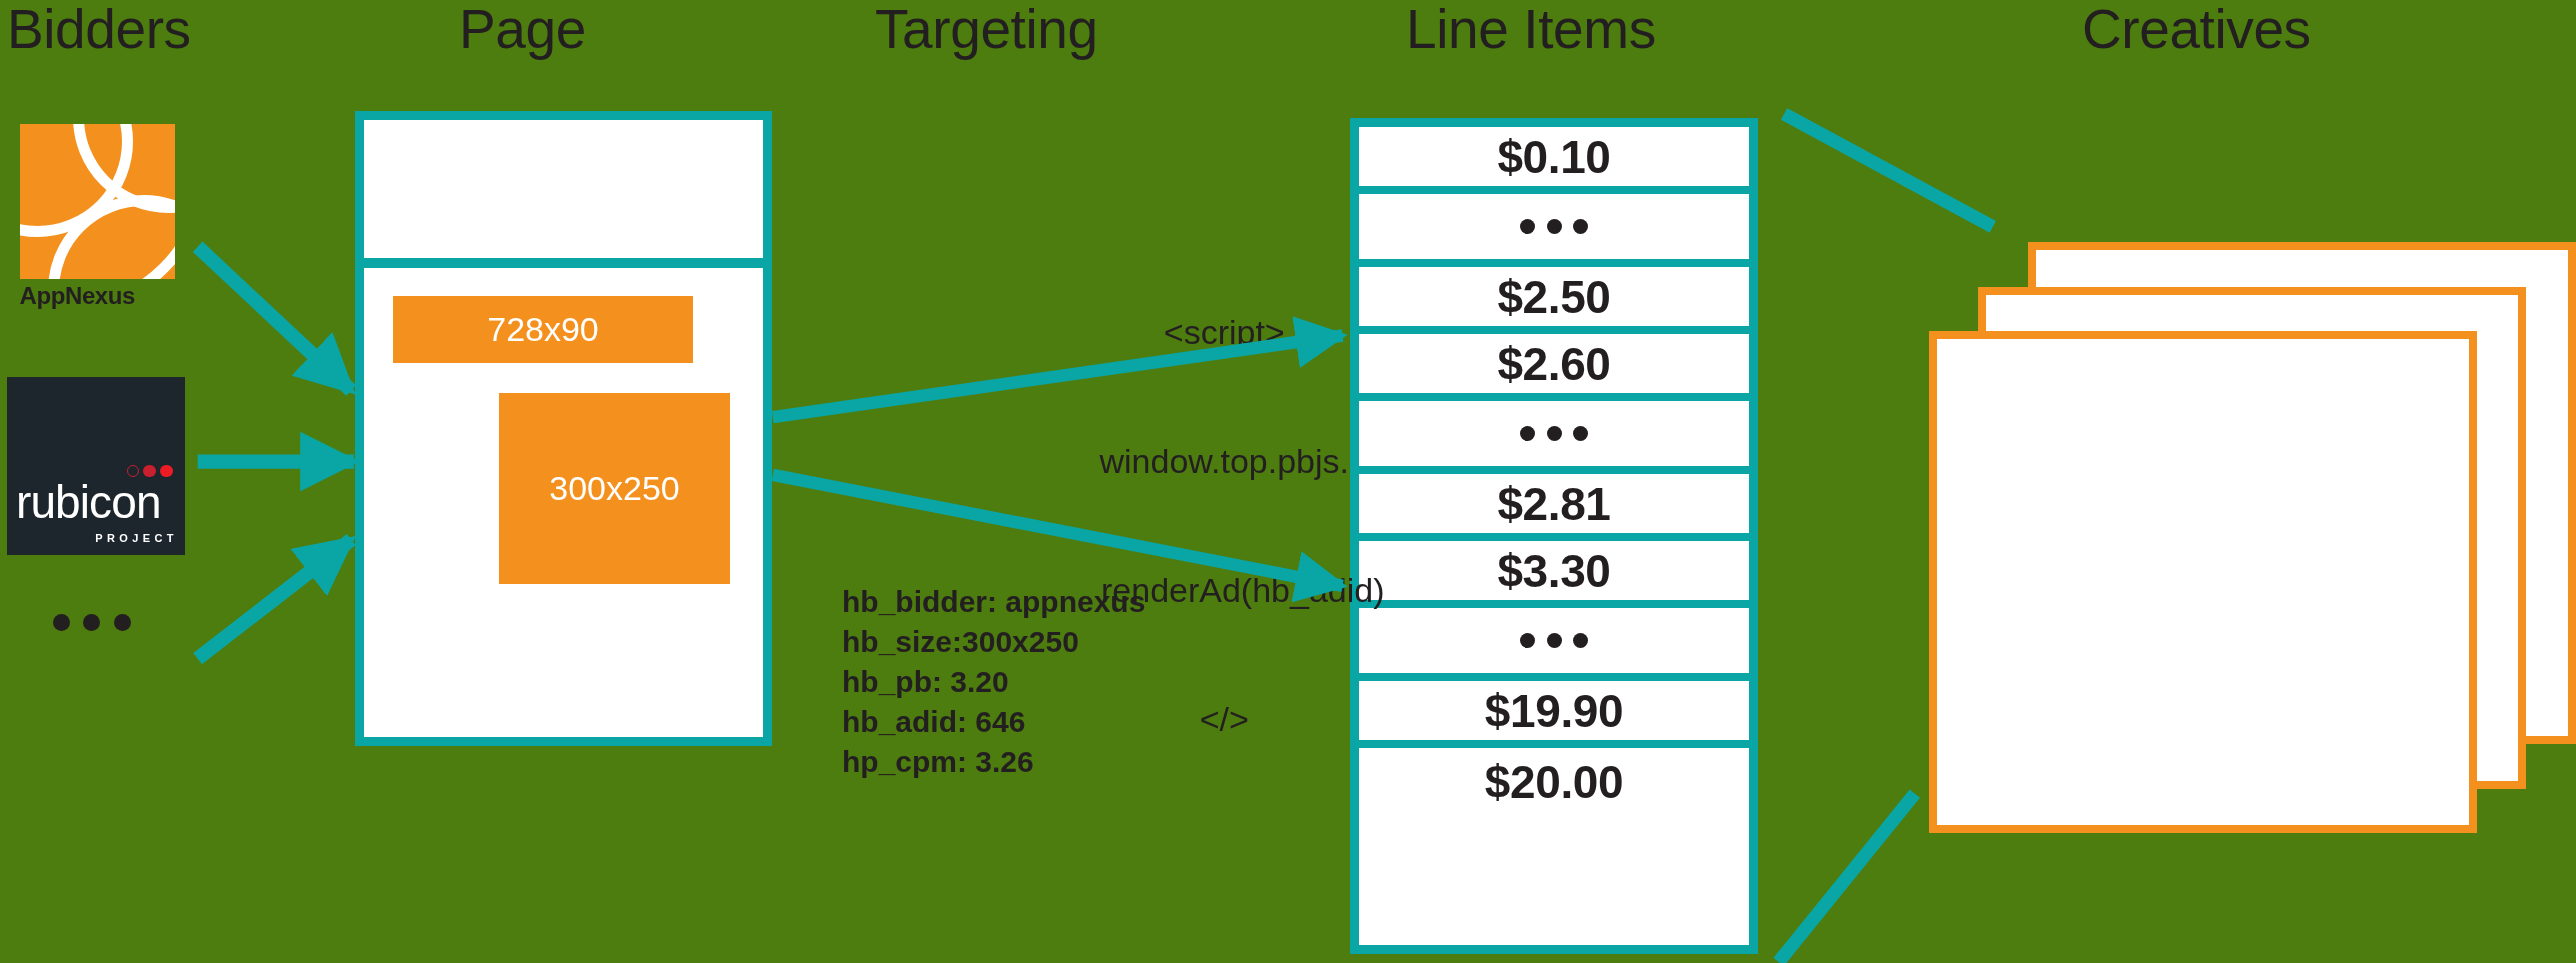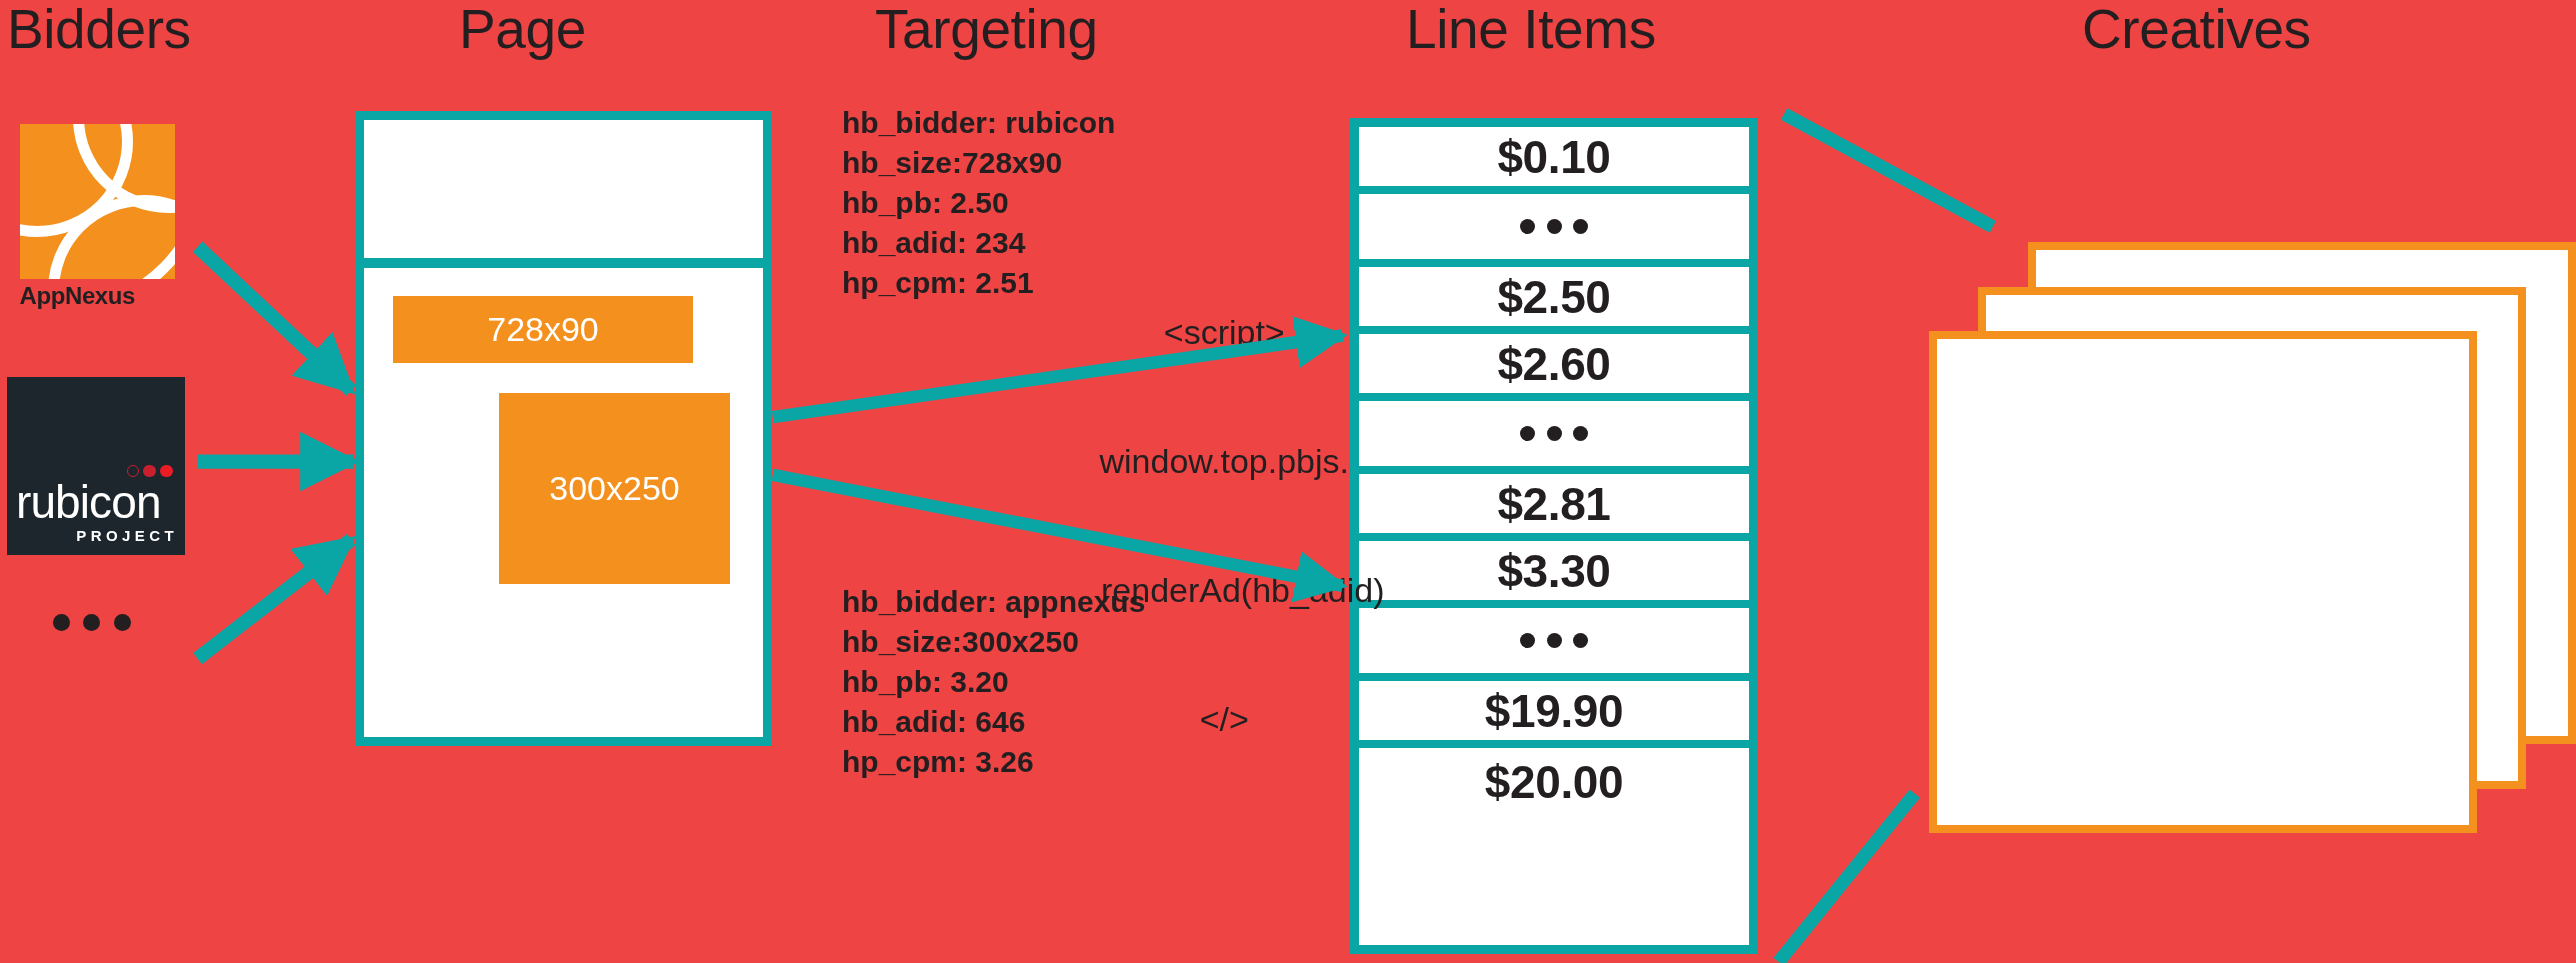--- a/index.html
+++ b/index.html
@@ -9,21 +9,21 @@
     background: #ffffff;
   }
   body {
     font-family: "Liberation Sans", sans-serif;
     -webkit-font-smoothing: antialiased;
   }
   #stage {
     position: relative;
     width: 2576px;
     height: 963px;
-    background: #ef4444;
+    background: #4d7c0f;
     overflow: hidden;
   }
 
   
   .col-heading {
     position: absolute;
     font-family: "Liberation Sans", sans-serif;
     font-weight: 300;
     font-size: 55px;
     line-height: 1;
@@ -73,21 +73,21 @@
     font-size: 46px;
     line-height: 1;
     color: #ffffff;
     letter-spacing: -0.9px;
   }
   .rubicon-sub {
     position: absolute;
     right: 7px; bottom: 10.7px;
     font-family: "Liberation Sans", sans-serif;
     font-weight: bold;
-    font-size: 15px;
+    font-size: 11px;
     color: #ffffff;
     letter-spacing: 4.4px;
     margin-left: 43px;
   }
   .rubicon-dots {
     position: absolute;
     right: 12.4px; bottom: 78px;
     display: flex;
     gap: 4.4px;
   }
@@ -251,27 +251,20 @@
       <i></i>
       <i></i>
   </div>
 
   <div class="page-box"></div>
   <div class="page-divider"></div>
 
   <div class="ad-slot slot-leaderboard">728x90</div>
   <div class="ad-slot slot-mrec">300x250</div>
 
-  <div class="targeting-block" style="left:842px;top:103px;">
-    <div>hb_bidder: rubicon</div>
-    <div>hb_size:728x90</div>
-    <div>hb_pb: 2.50</div>
-    <div>hb_adid: 234</div>
-    <div>hp_cpm: 2.51</div>
-  </div>
 
   <div class="targeting-block" style="left:842px;top:582px;">
     <div>hb_bidder: appnexus</div>
     <div>hb_size:300x250</div>
     <div>hb_pb: 3.20</div>
     <div>hb_adid: 646</div>
     <div>hp_cpm: 3.26</div>
   </div>
 
   <div class="lineitems-box">

